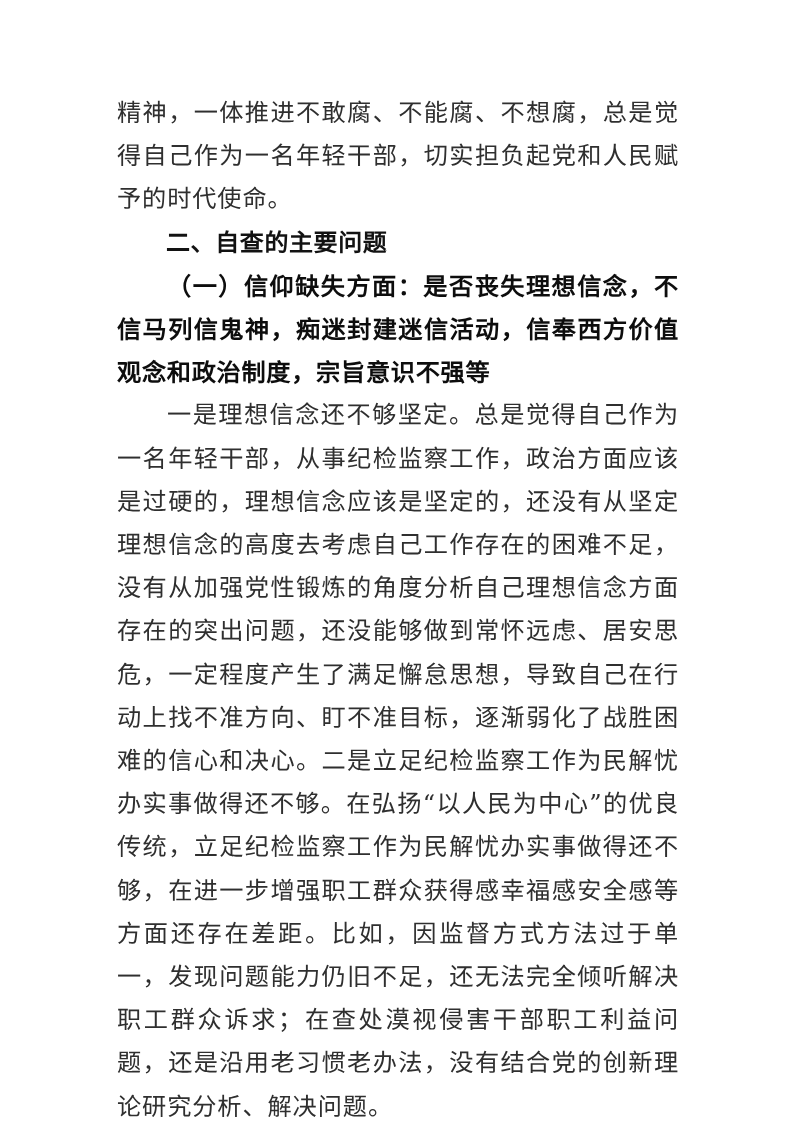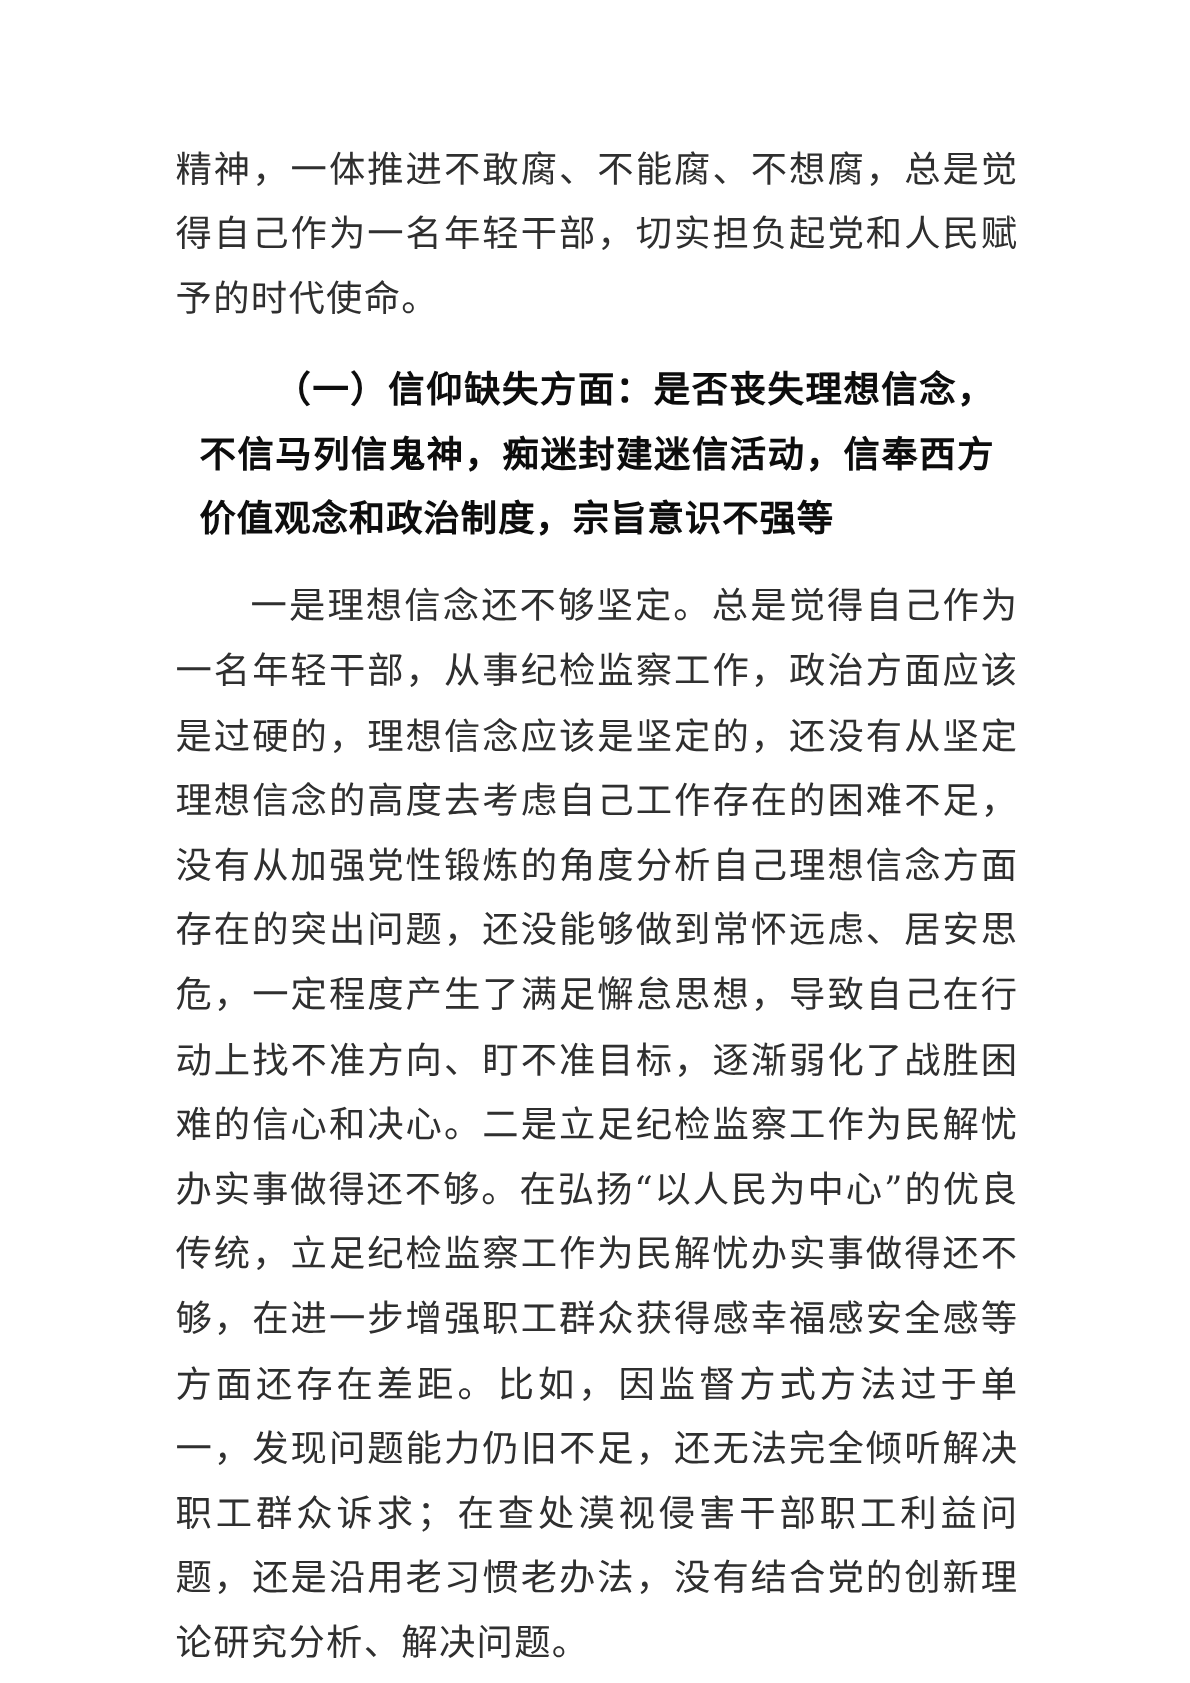--- a/index.html
+++ b/index.html
@@ -65,21 +65,21 @@
     font-size: 24px;
     line-height: 43.2px;
     letter-spacing: 0.6px;
     color: #121212;
     text-indent: 49px;
     text-align: left;
   }
 
   
   .heading-2 {
-    margin: 16px;
+    margin: 0;
     font-family: "DejaVu Serif", "Liberation Serif", serif;
     font-weight: 700;
     font-size: 24.2px;
     line-height: 43.2px;
     letter-spacing: 0.7px;
     color: #0d0d0d;
     text-indent: 50px;
     text-align: justify;
     text-justify: inter-ideograph;
     word-break: break-all;
@@ -87,20 +87,21 @@
 </style>
 </head>
 <body>
 
 <div class="page">
 
   <div class="doc-body">
 
     <p class="para para-cont">精神，一体推进不敢腐、不能腐、不想腐，总是觉得自己作为一名年轻干部，切实担负起党和人民赋予的时代使命。</p>
 
+    <h2 class="heading-1">二、自查的主要问题</h2>
 
     <h3 class="heading-2">（一）信仰缺失方面：是否丧失理想信念，不信马列信鬼神，痴迷封建迷信活动，信奉西方价值观念和政治制度，宗旨意识不强等</h3>
 
     <p class="para para-body">一是理想信念还不够坚定。总是觉得自己作为一名年轻干部，从事纪检监察工作，政治方面应该是过硬的，理想信念应该是坚定的，还没有从坚定理想信念的高度去考虑自己工作存在的困难不足，没有从加强党性锻炼的角度分析自己理想信念方面存在的突出问题，还没能够做到常怀远虑、居安思危，一定程度产生了满足懈怠思想，导致自己在行动上找不准方向、盯不准目标，逐渐弱化了战胜困难的信心和决心。二是立足纪检监察工作为民解忧办实事做得还不够。在弘扬“以人民为中心”的优良传统，立足纪检监察工作为民解忧办实事做得还不够，在进一步增强职工群众获得感幸福感安全感等方面还存在差距。比如，因监督方式方法过于单一，发现问题能力仍旧不足，还无法完全倾听解决职工群众诉求；在查处漠视侵害干部职工利益问题，还是沿用老习惯老办法，没有结合党的创新理论研究分析、解决问题。</p>
 
   </div>
 
 </div>
 
 </body></html>

